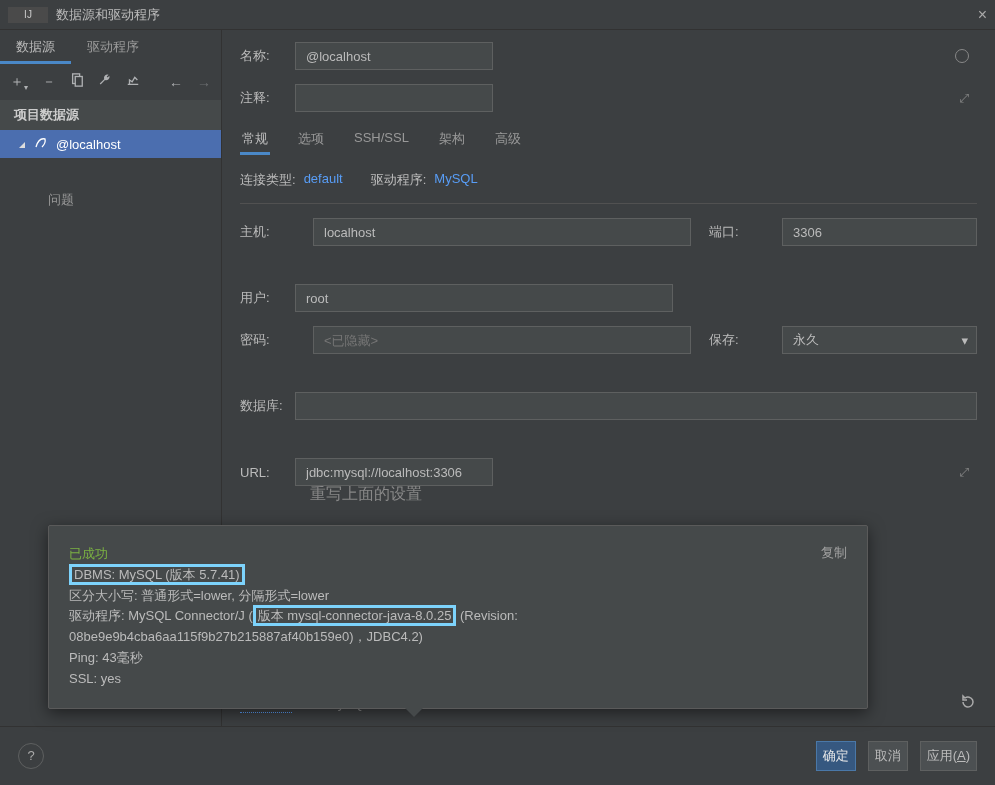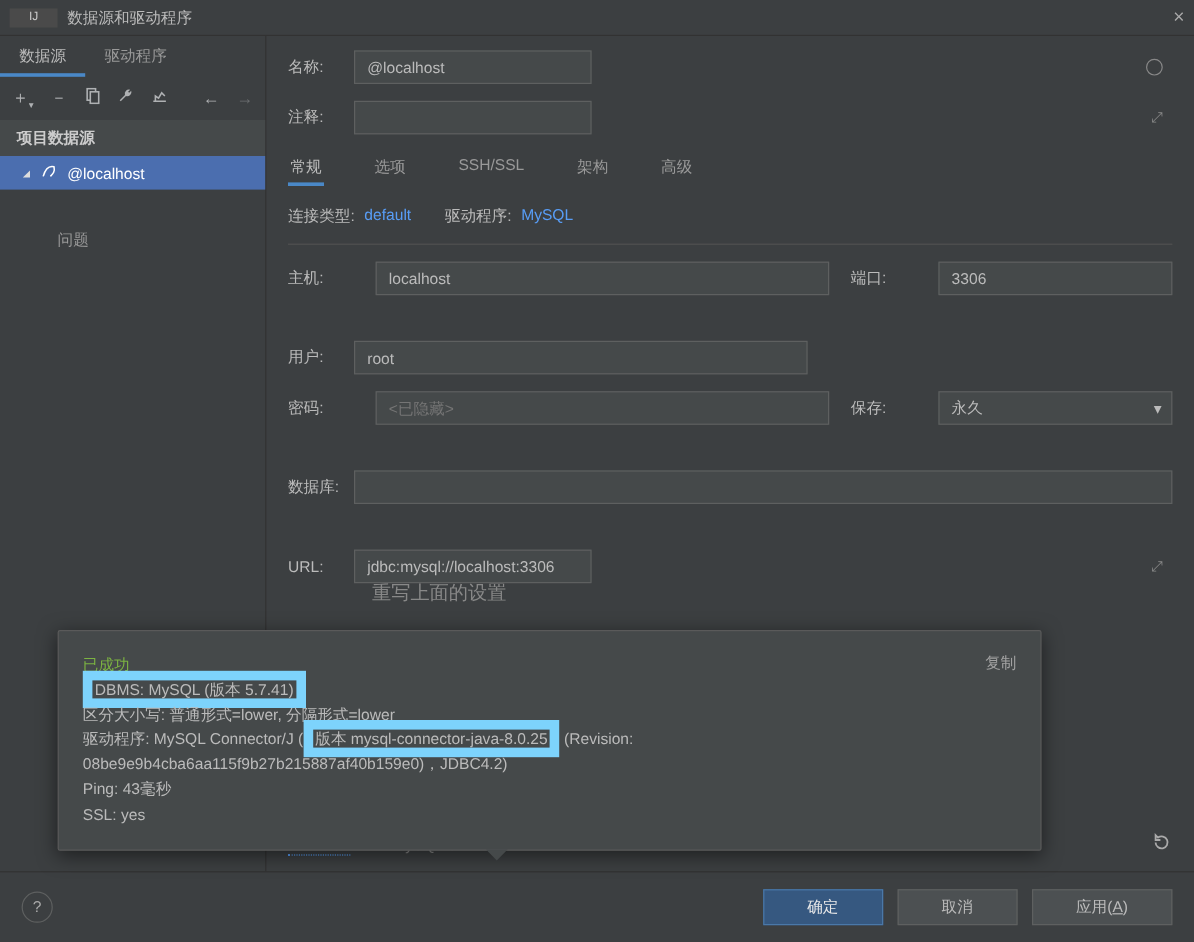--- a/index.html
+++ b/index.html
@@ -29,21 +29,21 @@
 
 .right-panel { flex:1; padding: 12px 18px 0 18px; position:relative; }
 .form-row { display:flex; align-items:center; margin-bottom: 14px; }
 .form-row label { width: 55px; color:#bbb; }
 .input { background:#45494a; border:1px solid #5e6060; color:#bbb; height:28px; padding:0 10px; font-size:13px; }
 .input.wide { flex:1; }
 .input-wrap { position:relative; flex:1; }
 .input-wrap .end-icon { position:absolute; right:8px; top:50%; transform:translateY(-50%); color:#888; font-size:12px; pointer-events:none;}
 .circle-ind { position:absolute; right:8px; top:50%; transform:translateY(-50%); width:14px; height:14px; border:1px solid #888; border-radius:50%; }
 
-.sub-tabs { display:flex; gap:40px; margin: 4px 0 16px 0; text-align: center; }
+.sub-tabs { display:flex; gap:26px; margin: 4px 0 16px 0; text-align: center; }
 .sub-tab { padding: 4px 2px; cursor:pointer; color:#999; }
 .sub-tab.active { color:#bbb; border-bottom: 3px solid #4a88c7; }
 
 .hr { height:1px; background:#515151; margin: 10px 0 14px 0; }
 
 .link { color:#589df6; cursor:pointer; }
 .kv-line { display:flex; gap:8px; margin-bottom: 14px; color:#bbb;}
 .kv-line .k { color:#bbb; }
 
 .host-row { display:flex; align-items:center; gap: 18px; margin-bottom:14px;}
@@ -54,31 +54,31 @@
 
 .select { background:#45494a; border:1px solid #5e6060; color:#bbb; height:28px; padding:0 10px; width:195px; display:flex; align-items:center; position:relative; cursor:pointer;}
 .select .caret-d { position:absolute; right:8px;}
 
 .url-hint { font-size:16px; color:#888; margin-left:70px; margin-top:-8px;}
 
 .tooltip { position:absolute; left:48px; top:525px; width:820px; background:#45494a; border:1px solid #5a5a5a; border-radius:2px; padding: 18px 20px; box-shadow: 0 4px 16px rgba(0,0,0,0.5); z-index:10;}
 .tooltip .success { color:#7cb342; }
 .tooltip .copy { position:absolute; right:20px; top:18px; color:#a3a3a3; cursor:pointer; }
 .tooltip .line { line-height: 1.6; }
-.redbox { border:8px solid #7dd3fc; padding: 0 2px; display:inline;}
+.redbox { border:3px solid #7dd3fc; padding: 0 2px; display:inline;}
 .tooltip-arrow { position:absolute; left:356px; bottom:-9px; width:0; height:0; border-left:9px solid transparent; border-right:9px solid transparent; border-top:9px solid #45494a;}
 
 .test-row { position:absolute; bottom:12px; left:18px; right:18px; display:flex; align-items:center; gap:12px;}
 .test-row .check { color:#7cb342; }
 .test-row .ver { color:#888; }
 .test-row .revert { margin-left:auto; cursor:pointer; color:#aaa;}
 
 .button-bar { height:58px; border-top:1px solid #323232; display:flex; align-items:center; padding: 0 18px; gap:12px;}
 .help-btn { width:26px; height:26px; border:1px solid #5e6060; border-radius:50%; display:flex; align-items:center; justify-content:center; cursor:pointer; color:#aaa;}
-.btn { height:30px; padding: 0 36px; background:#4c5052; border:1px solid #5e6060; color:#bbb; cursor:pointer; display:flex; align-items:center;}
+.btn { height:30px; padding: 0 6px; background:#4c5052; border:1px solid #5e6060; color:#bbb; cursor:pointer; display:flex; align-items:center;}
 .btn.primary { background:#365880; border-color:#4a78a8; color:#e8e8e8;}
 .btn u { text-decoration: underline;}
 
 svg.i { width:14px; height:14px; }
 </style>
 </head>
 <body>
 
 <div class="title-bar">
   <div class="app-icon">IJ</div>

